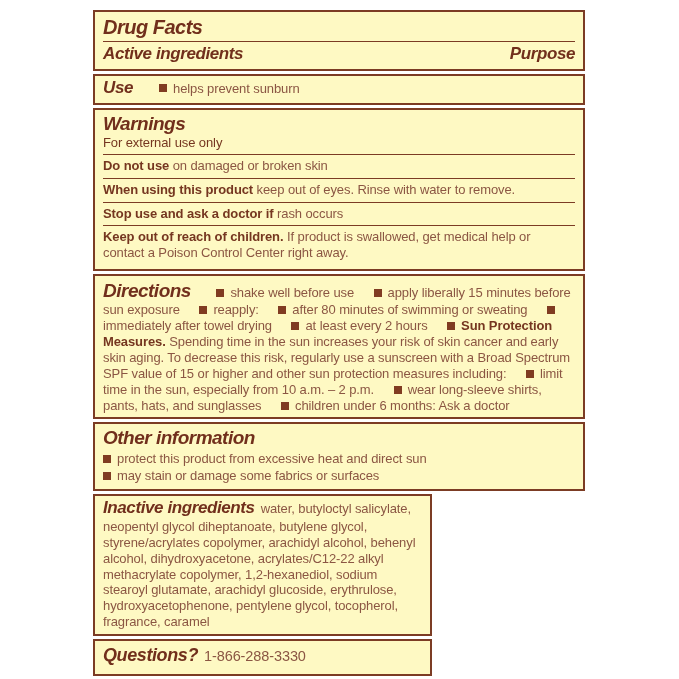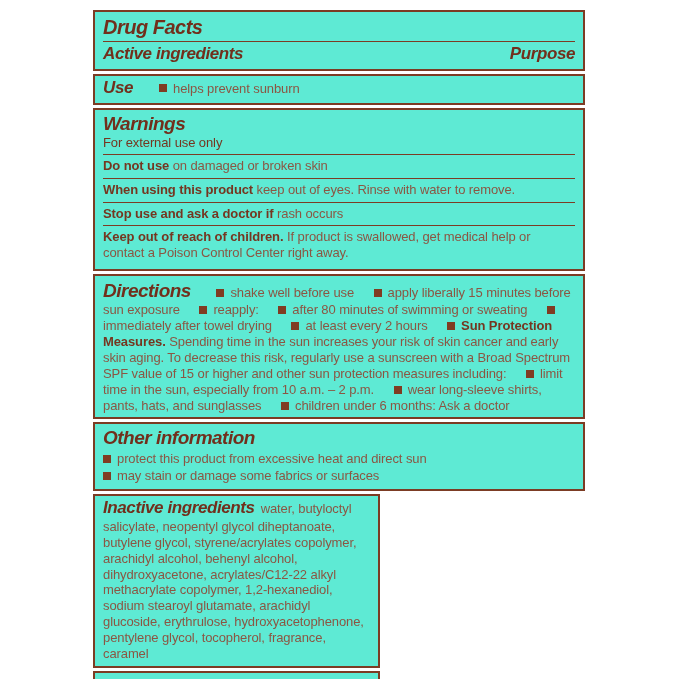--- a/index.html
+++ b/index.html
@@ -13,24 +13,24 @@
     --hd:#712f1c;   
     --tx:#8b5643;   
     --bold:#753620; 
     --sq:#803c22;   
   }
   .label{
     position:absolute;left:93px;top:10px;width:492px;
     color:var(--tx);font-size:13px;line-height:1.22;letter-spacing:-0.1px;
   }
   .box{
-    box-sizing:border-box;border:2px solid var(--bd);background:#5eead4;
+    box-sizing:border-box;border:2px solid var(--bd);background:#fef9c3;
     padding:2px 8px 4px 8px;margin-bottom:3px;
   }
-  .box.narrow{width:287px;}
+  .box.narrow{width:339px;}
   .h1{
     font-size:20px;font-weight:bold;font-style:italic;color:var(--hd);
     letter-spacing:-0.5px;margin:1px 0 2px 0;
   }
   .h-sec{
     font-size:19px;font-weight:bold;font-style:italic;color:var(--hd);
     letter-spacing:-0.5px;
   }
   .h-md{
     font-size:17px;font-weight:bold;font-style:italic;color:var(--hd);

